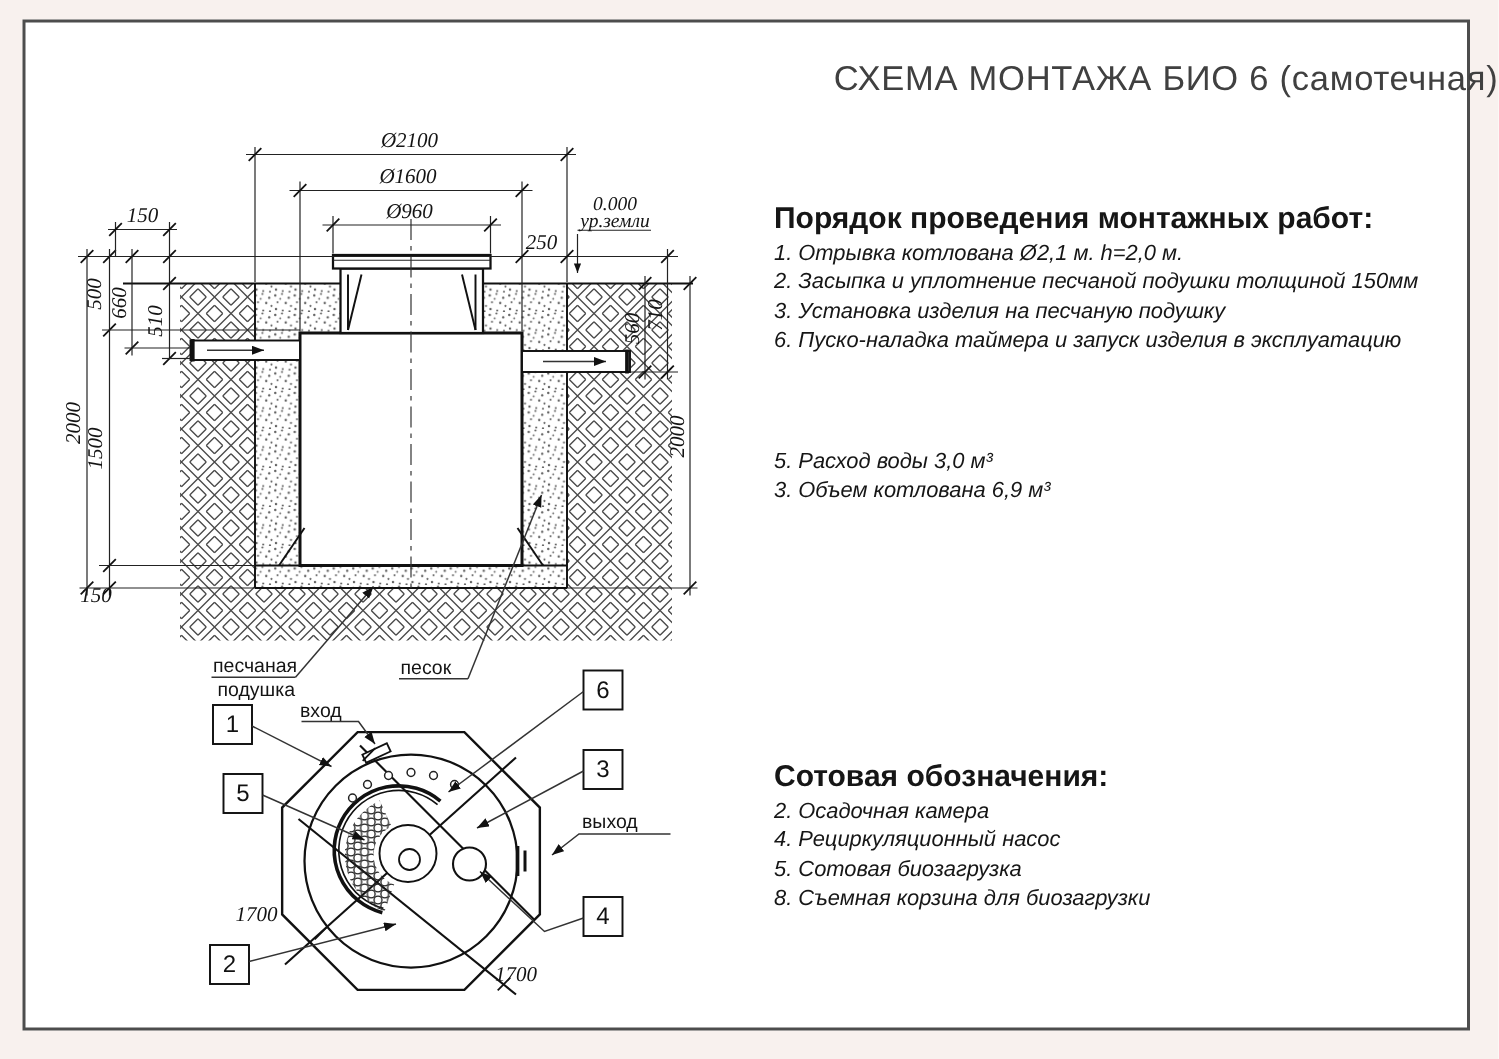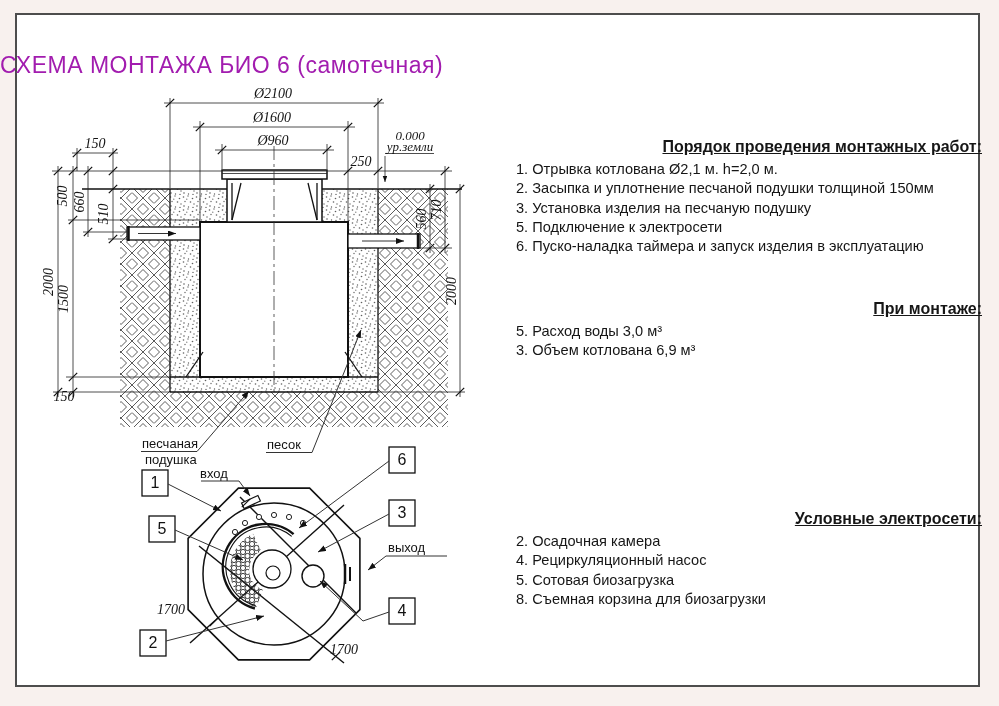--- a/index.html
+++ b/index.html
@@ -7,27 +7,27 @@
     width:999px;height:706px;position:relative;
     background:#f8f1ee;
     font-family:"Liberation Sans",sans-serif;
     color:#151515;overflow:hidden;
   }
   .sheet{
     position:absolute;left:15px;top:13px;width:965px;height:674px;
     background:#ffffff;border:2px solid #4d4d4d;box-sizing:border-box;
   }
   .title{
-    position:absolute;left:0;right:0;top:52px;text-align:left;
-    font-size:23px;letter-spacing:.5px;color:#a21caf;
+    position:absolute;left:0;right:0;top:39px;text-align:right;
+    font-size:23px;letter-spacing:.5px;color:#404040;
   }
   svg.draw{position:absolute;left:0;top:0;}
   .txtblock{position:absolute;width:466px;font-size:14.6px;line-height:19.2px;color:#161616;}
-  .txtblock .hd{font-weight:bold;font-size:16px;text-decoration:underline;margin-bottom:4px;text-align:right;}
-  .txtblock .li{margin:0;}
+  .txtblock .hd{font-weight:bold;font-size:20px;margin-bottom:4px;}
+  .txtblock .li{margin:0;font-style:italic;}
   .dim{font:italic 14px "Liberation Serif",serif;fill:#141414;}
   .dimsm{font:italic 13px "Liberation Serif",serif;fill:#141414;}
   .lbl{font:13px "Liberation Sans",sans-serif;fill:#141414;}
   .num{font:16px "Liberation Sans",sans-serif;fill:#111;}
   .thin{stroke:#222;stroke-width:.8;fill:none;}
   .med{stroke:#111;stroke-width:1.3;fill:none;}
   .ldr{stroke:#333;stroke-width:1;fill:none;}
 </style>
 </head>
 <body>
@@ -276,29 +276,27 @@
     <text class="lbl" x="388" y="552">выход</text>
     <polyline class="ldr" points="447,556 386,556 368,570" marker-end="url(#arr)"></polyline>
   </g>
 </svg>
 
 <div class="txtblock" style="left:516px;top:137px;">
   <div class="hd">Порядок проведения монтажных работ:</div>
   <div class="li">1. Отрывка котлована Ø2,1 м. h=2,0 м.</div>
   <div class="li">2. Засыпка и уплотнение песчаной подушки толщиной 150мм</div>
   <div class="li">3. Установка изделия на песчаную подушку</div>
-  <div class="li">5. Подключение к электросети</div>
   <div class="li">6. Пуско-наладка таймера и запуск изделия в эксплуатацию</div>
 </div>
 
 <div class="txtblock" style="left:516px;top:299px;">
-  <div class="hd">При монтаже:</div>
   <div class="li">5. Расход воды 3,0 м³</div>
   <div class="li">3. Объем котлована 6,9 м³</div>
 </div>
 
 <div class="txtblock" style="left:516px;top:509px;">
-  <div class="hd">Условные электросети:</div>
+  <div class="hd">Сотовая обозначения:</div>
   <div class="li">2. Осадочная камера</div>
   <div class="li">4. Рециркуляционный насос</div>
   <div class="li">5. Сотовая биозагрузка</div>
   <div class="li">8. Съемная корзина для биозагрузки</div>
 </div>
 
 </body></html>

